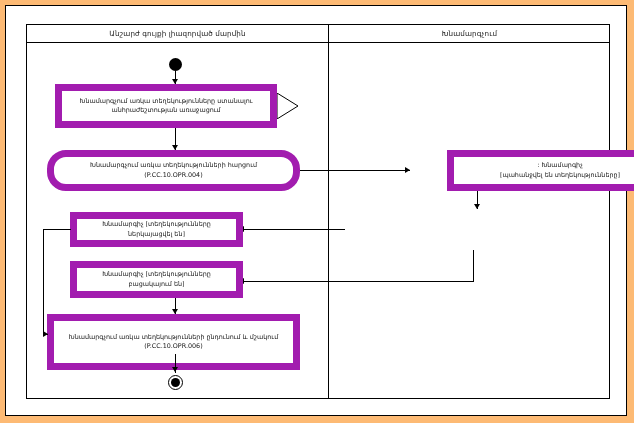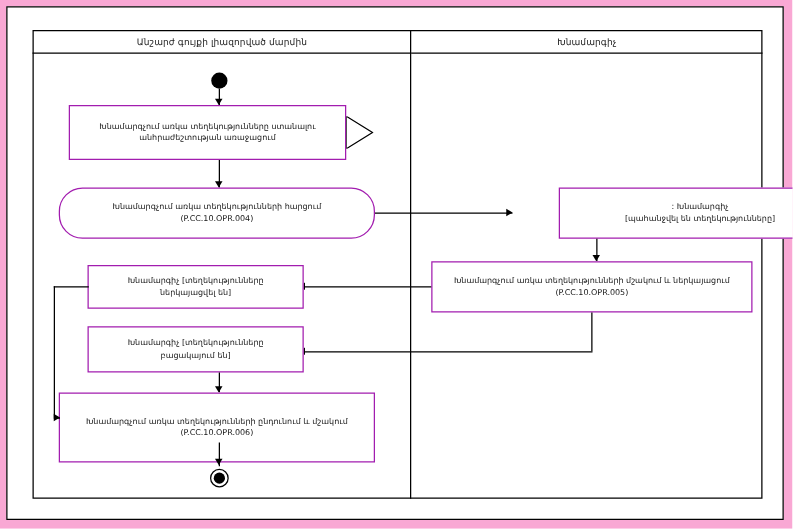--- a/index.html
+++ b/index.html
@@ -2,21 +2,21 @@
 <html><head>
 <meta charset="utf-8">
 <style>
   html,body{margin:0;padding:0;}
   body{
     width:634px;height:423px;
     background:#ffffff;
     font-family:"DejaVu Sans","Liberation Sans",sans-serif;
     overflow:hidden;
   }
-  #stage{position:relative;width:634px;height:423px;background:#f9a8d4;}
+  #stage{position:relative;width:634px;height:423px;background:#fdba74;}
 
   
   .outer-frame{
     position:absolute;left:5px;top:5px;width:622px;height:411px;
     border:1px solid #000;box-sizing:border-box;background:#fff;
   }
 
   
   .diagram-frame{
     position:absolute;left:26px;top:24px;width:584px;height:375px;
@@ -37,21 +37,21 @@
   }
   .lane-header-left{left:26px;width:303px;}
   .lane-header-right{left:329px;width:281px;}
   .lane-title{
     font-size:7.2px;color:#1b1b1b;letter-spacing:.1px;white-space:nowrap;
   }
 
   
   .node{
     position:absolute;box-sizing:border-box;
-    border:1px solid #a21caf;background:#fff;
+    border:7px solid #a21caf;background:#fff;
     display:flex;align-items:center;justify-content:center;
     text-align:center;padding:2px 5px;
   }
   .node .txt{
     font-size:6.4px;line-height:9.5px;color:#161616;
     white-space:pre-line;
   }
 
   
   .initial-node{
@@ -99,21 +99,21 @@
   <div class="outer-frame"></div>
   <div class="diagram-frame"></div>
 
   <div class="lane lane-left"></div>
   <div class="lane lane-right"></div>
 
   <div class="lane-header lane-header-left">
     <span class="lane-title">Անշարժ գույքի լիազորված մարմին</span>
   </div>
   <div class="lane-header lane-header-right">
-    <span class="lane-title">Խնամարգիչ</span>
+    <span class="lane-title">Խնամարգչում</span>
   </div>
 
   <div class="initial-node" style="left:169px;top:58px;"></div>
 
   <div class="ln ln-v" style="left:175px;top:71px;height:13px;"></div>
   <div class="arrow arrow-down" style="left:172px;top:79px;"></div>
 
   <div class="node" style="left:55px;top:84px;width:222px;height:44px;">
     <span class="txt">Խնամարգչում առկա տեղեկությունները ստանալու
 անհրաժեշտության առաջացում</span>
@@ -135,24 +135,20 @@
   <div class="arrow arrow-right" style="left:405px;top:167px;"></div>
 
   <div class="node" style="left:410px;top:150px;width:226px;height:41px;margin-left:37px;">
     <span class="txt">: Խնամարգիչ
 [պահանջվել են տեղեկությունները]</span>
   </div>
 
   <div class="ln ln-v" style="left:477px;top:191px;height:18px;"></div>
   <div class="arrow arrow-down" style="left:474px;top:204px;"></div>
 
-  <div class="node" style="left:345px;top:209px;width:257px;height:41px;">
-    <span class="txt">Խնամարգչում առկա տեղեկությունների մշակում և ներկայացում
-(P.CC.10.OPR.005)</span>
-  </div>
 
   <div class="ln ln-h" style="left:243px;top:229px;width:102px;"></div>
   <div class="arrow arrow-left" style="left:239px;top:226px;"></div>
 
   <div class="ln ln-v" style="left:473px;top:250px;height:31px;"></div>
   <div class="ln ln-h" style="left:243px;top:281px;width:231px;"></div>
   <div class="arrow arrow-left" style="left:239px;top:278px;"></div>
 
   <div class="node" style="left:70px;top:212px;width:173px;height:35px;">
     <span class="txt">Խնամարգիչ [տեղեկությունները

